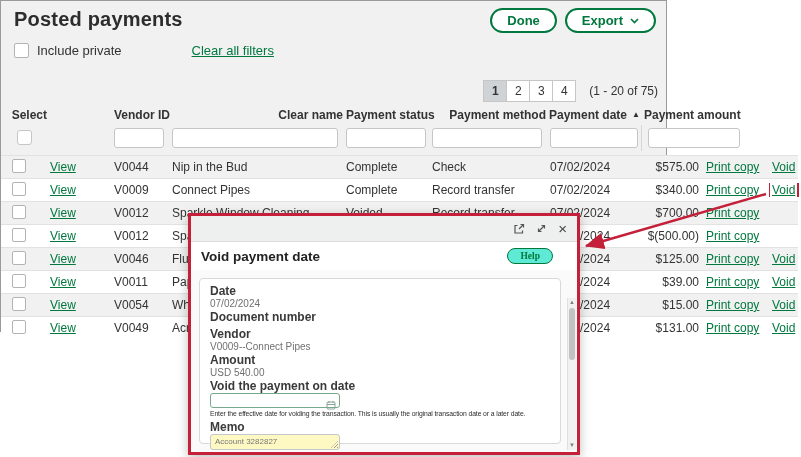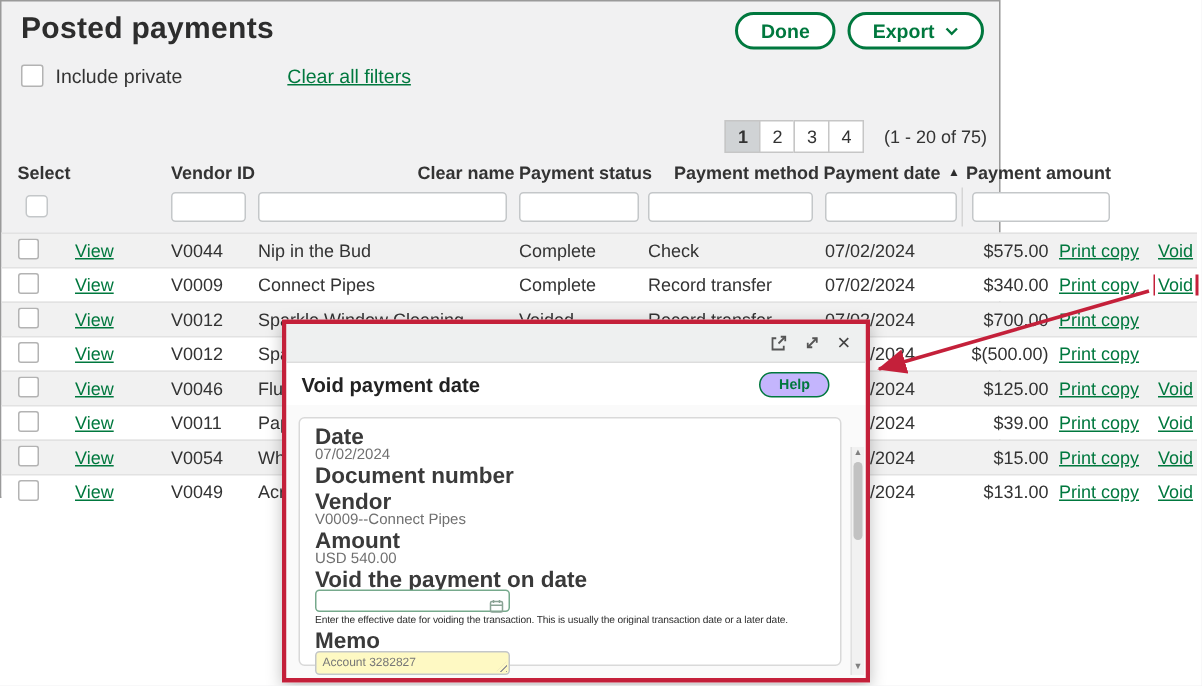--- a/index.html
+++ b/index.html
@@ -84,30 +84,30 @@
     display:flex;justify-content:flex-end;align-items:center;gap:11px;padding-right:10px;
   }
   .chrome-icon{color:#555;display:flex;align-items:center;cursor:pointer;background:none;border:none;padding:0;}
   .close-x{font-size:15px;line-height:15px;color:#444;font-family:"Liberation Sans",sans-serif;}
   .modal-titlerow{
     height:28px;background:#fff;display:flex;justify-content:space-between;
     align-items:center;padding:0 24px 0 10px;
   }
   .modal-title{font-size:13.5px;font-weight:bold;color:#222;}
   .help-pill{
-    border:1.5px solid var(--green);color:var(--green);background:#c4b5fd;border-radius:10px;
+    border:1.5px solid var(--green);color:var(--green);background:#5eead4;border-radius:10px;
     font-size:9.5px;font-weight:bold;padding:2px 12px;cursor:pointer;
-    font-family:Liberation Sans, sans-serif;
+    font-family:Liberation Serif, serif;
   }
   .modal-body{position:relative;height:182px;background:#fafafa;padding:8px 16px 8px 8px;}
   .card{
     background:#fff;border:1px solid #d9d9d9;border-radius:4px;
     padding:7px 10px;height:166px;overflow:visible;
   }
-  .fld-label{font-size:15px;font-weight:bold;color:#3a3a3a;line-height:11px;margin-bottom:1px;}
+  .fld-label{font-size:12px;font-weight:bold;color:#3a3a3a;line-height:11px;margin-bottom:1px;}
   .fld-value{font-size:10px;color:#707070;line-height:11px;margin-bottom:3px;}
   .fld-gap{margin-bottom:6px;}
   .date-input{
     position:relative;width:130px;height:15px;border:1px solid #76a98c;border-radius:3px;
     background:#fff;margin-bottom:2px;
   }
   .cal-icon{position:absolute;right:3px;top:2px;}
   .helper{font-size:6.8px;letter-spacing:-0.1px;color:#2e2e2e;line-height:8px;margin-bottom:4px;white-space:nowrap;}
   .memo-box{
     position:relative;width:130px;height:16px;border:1px solid #c4c7c9;border-radius:3px;

